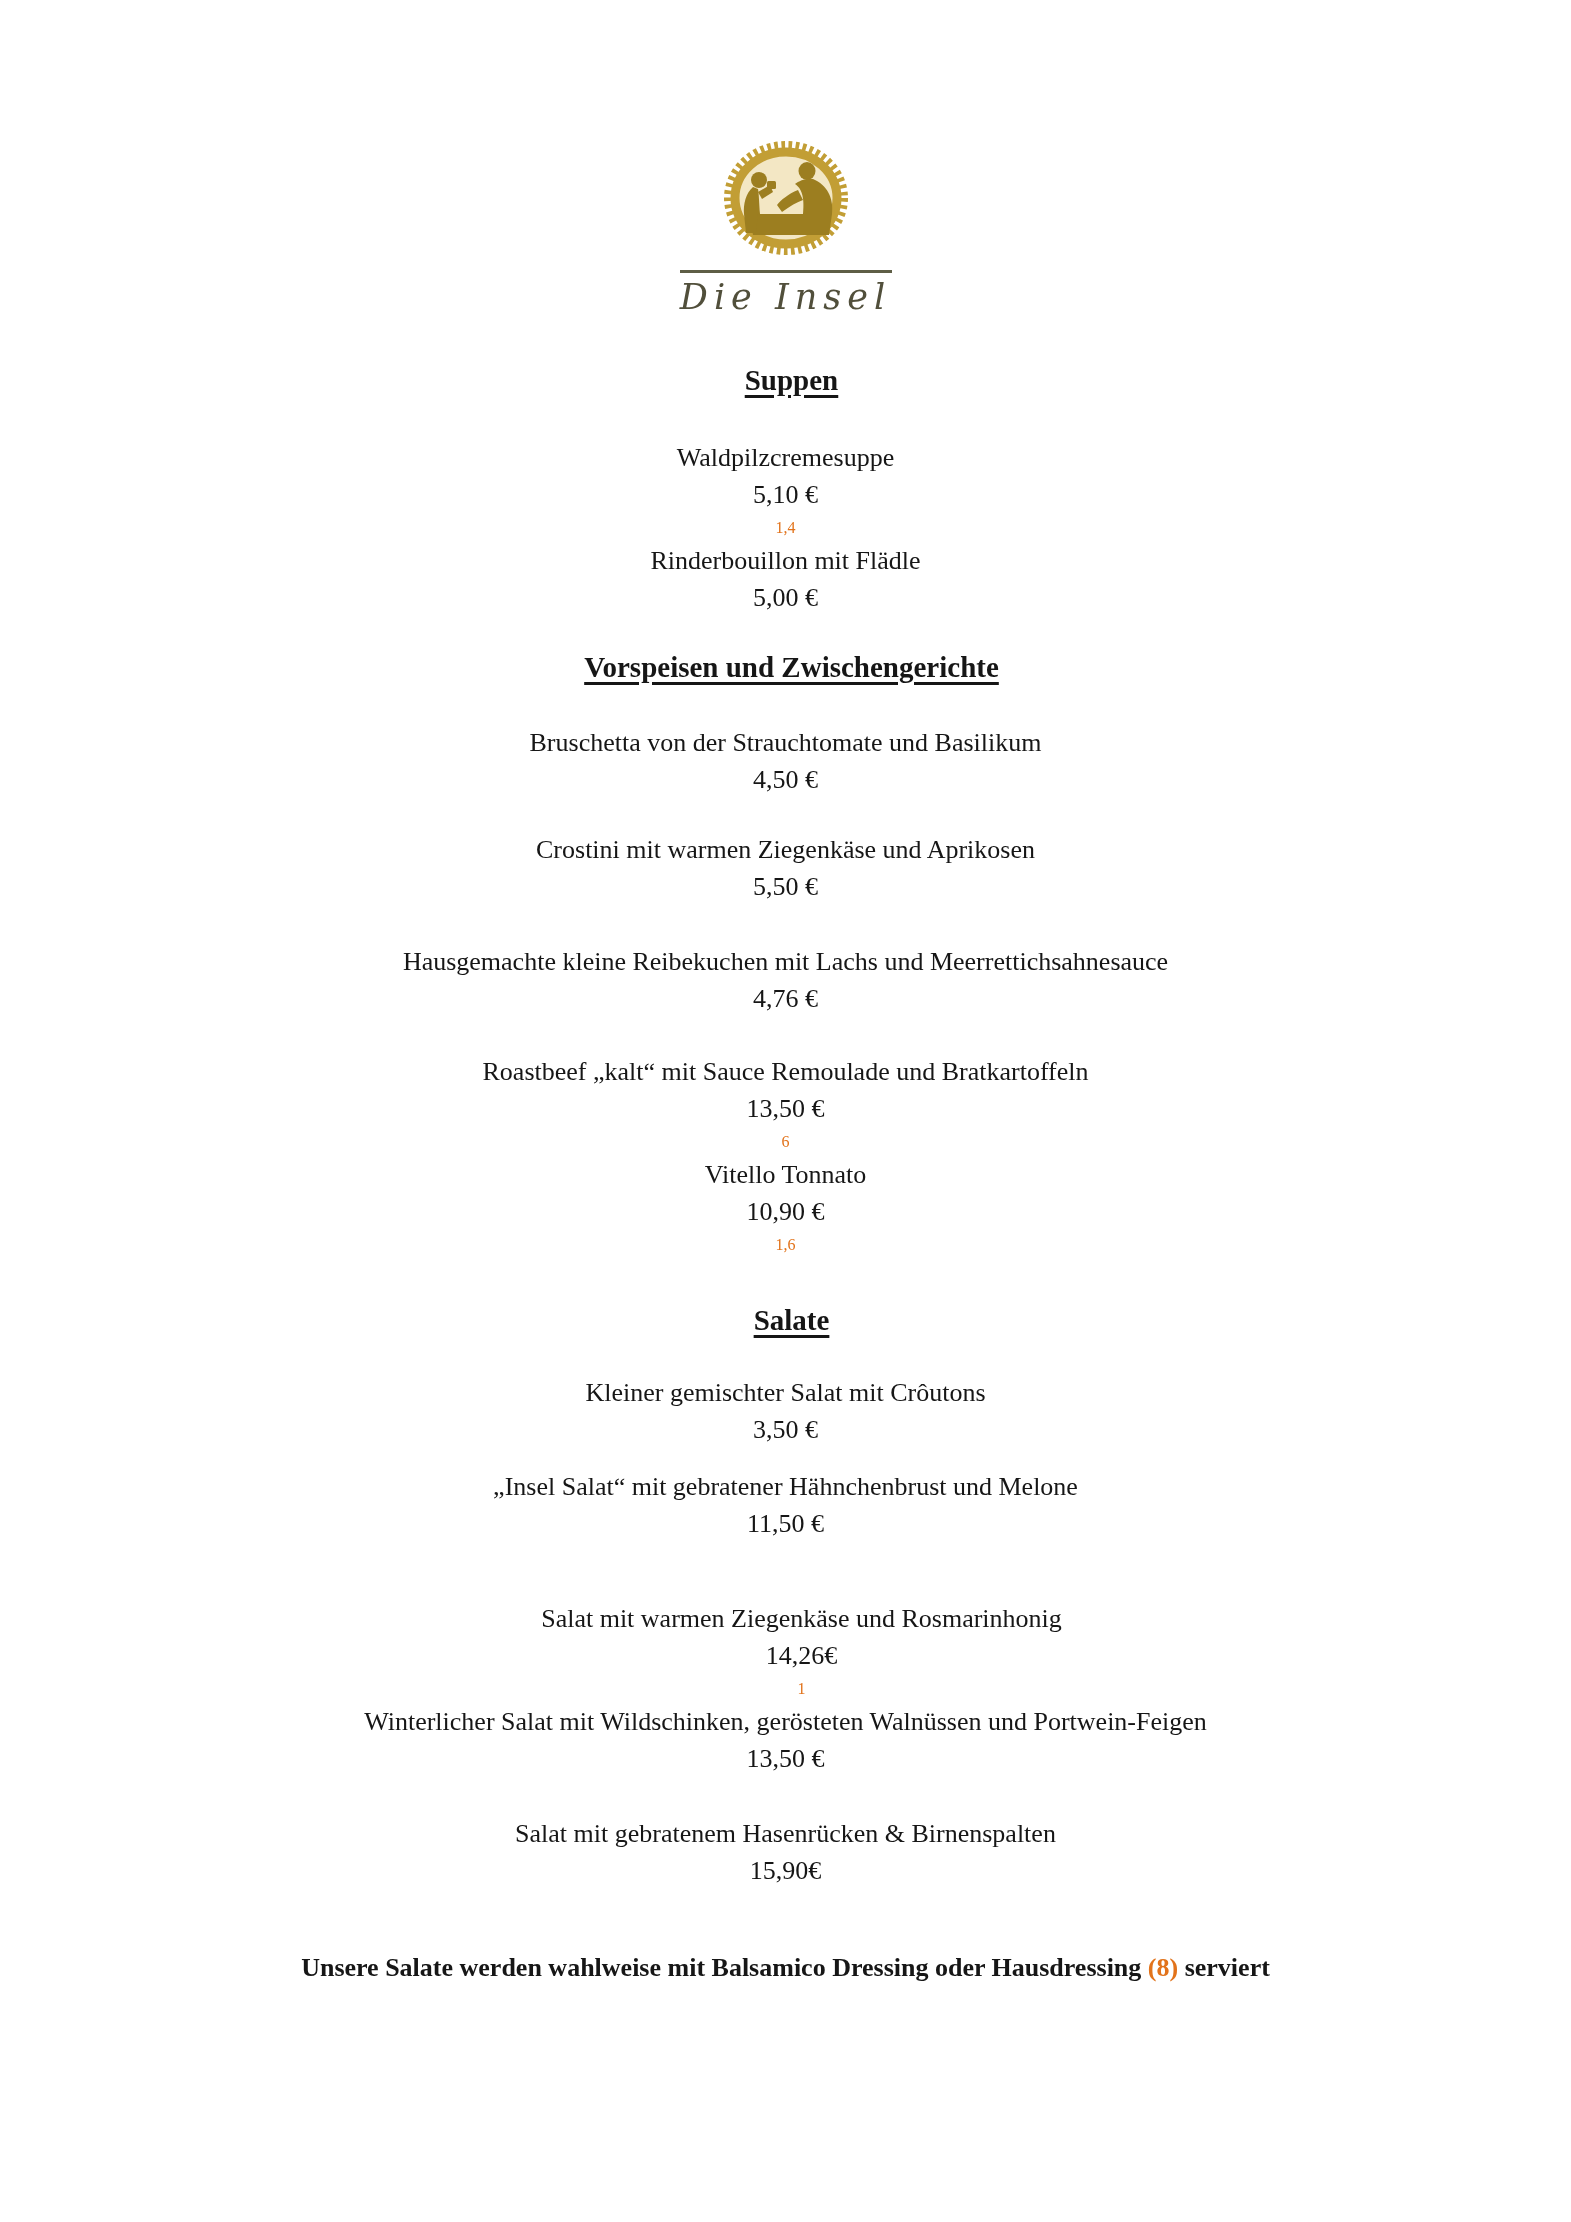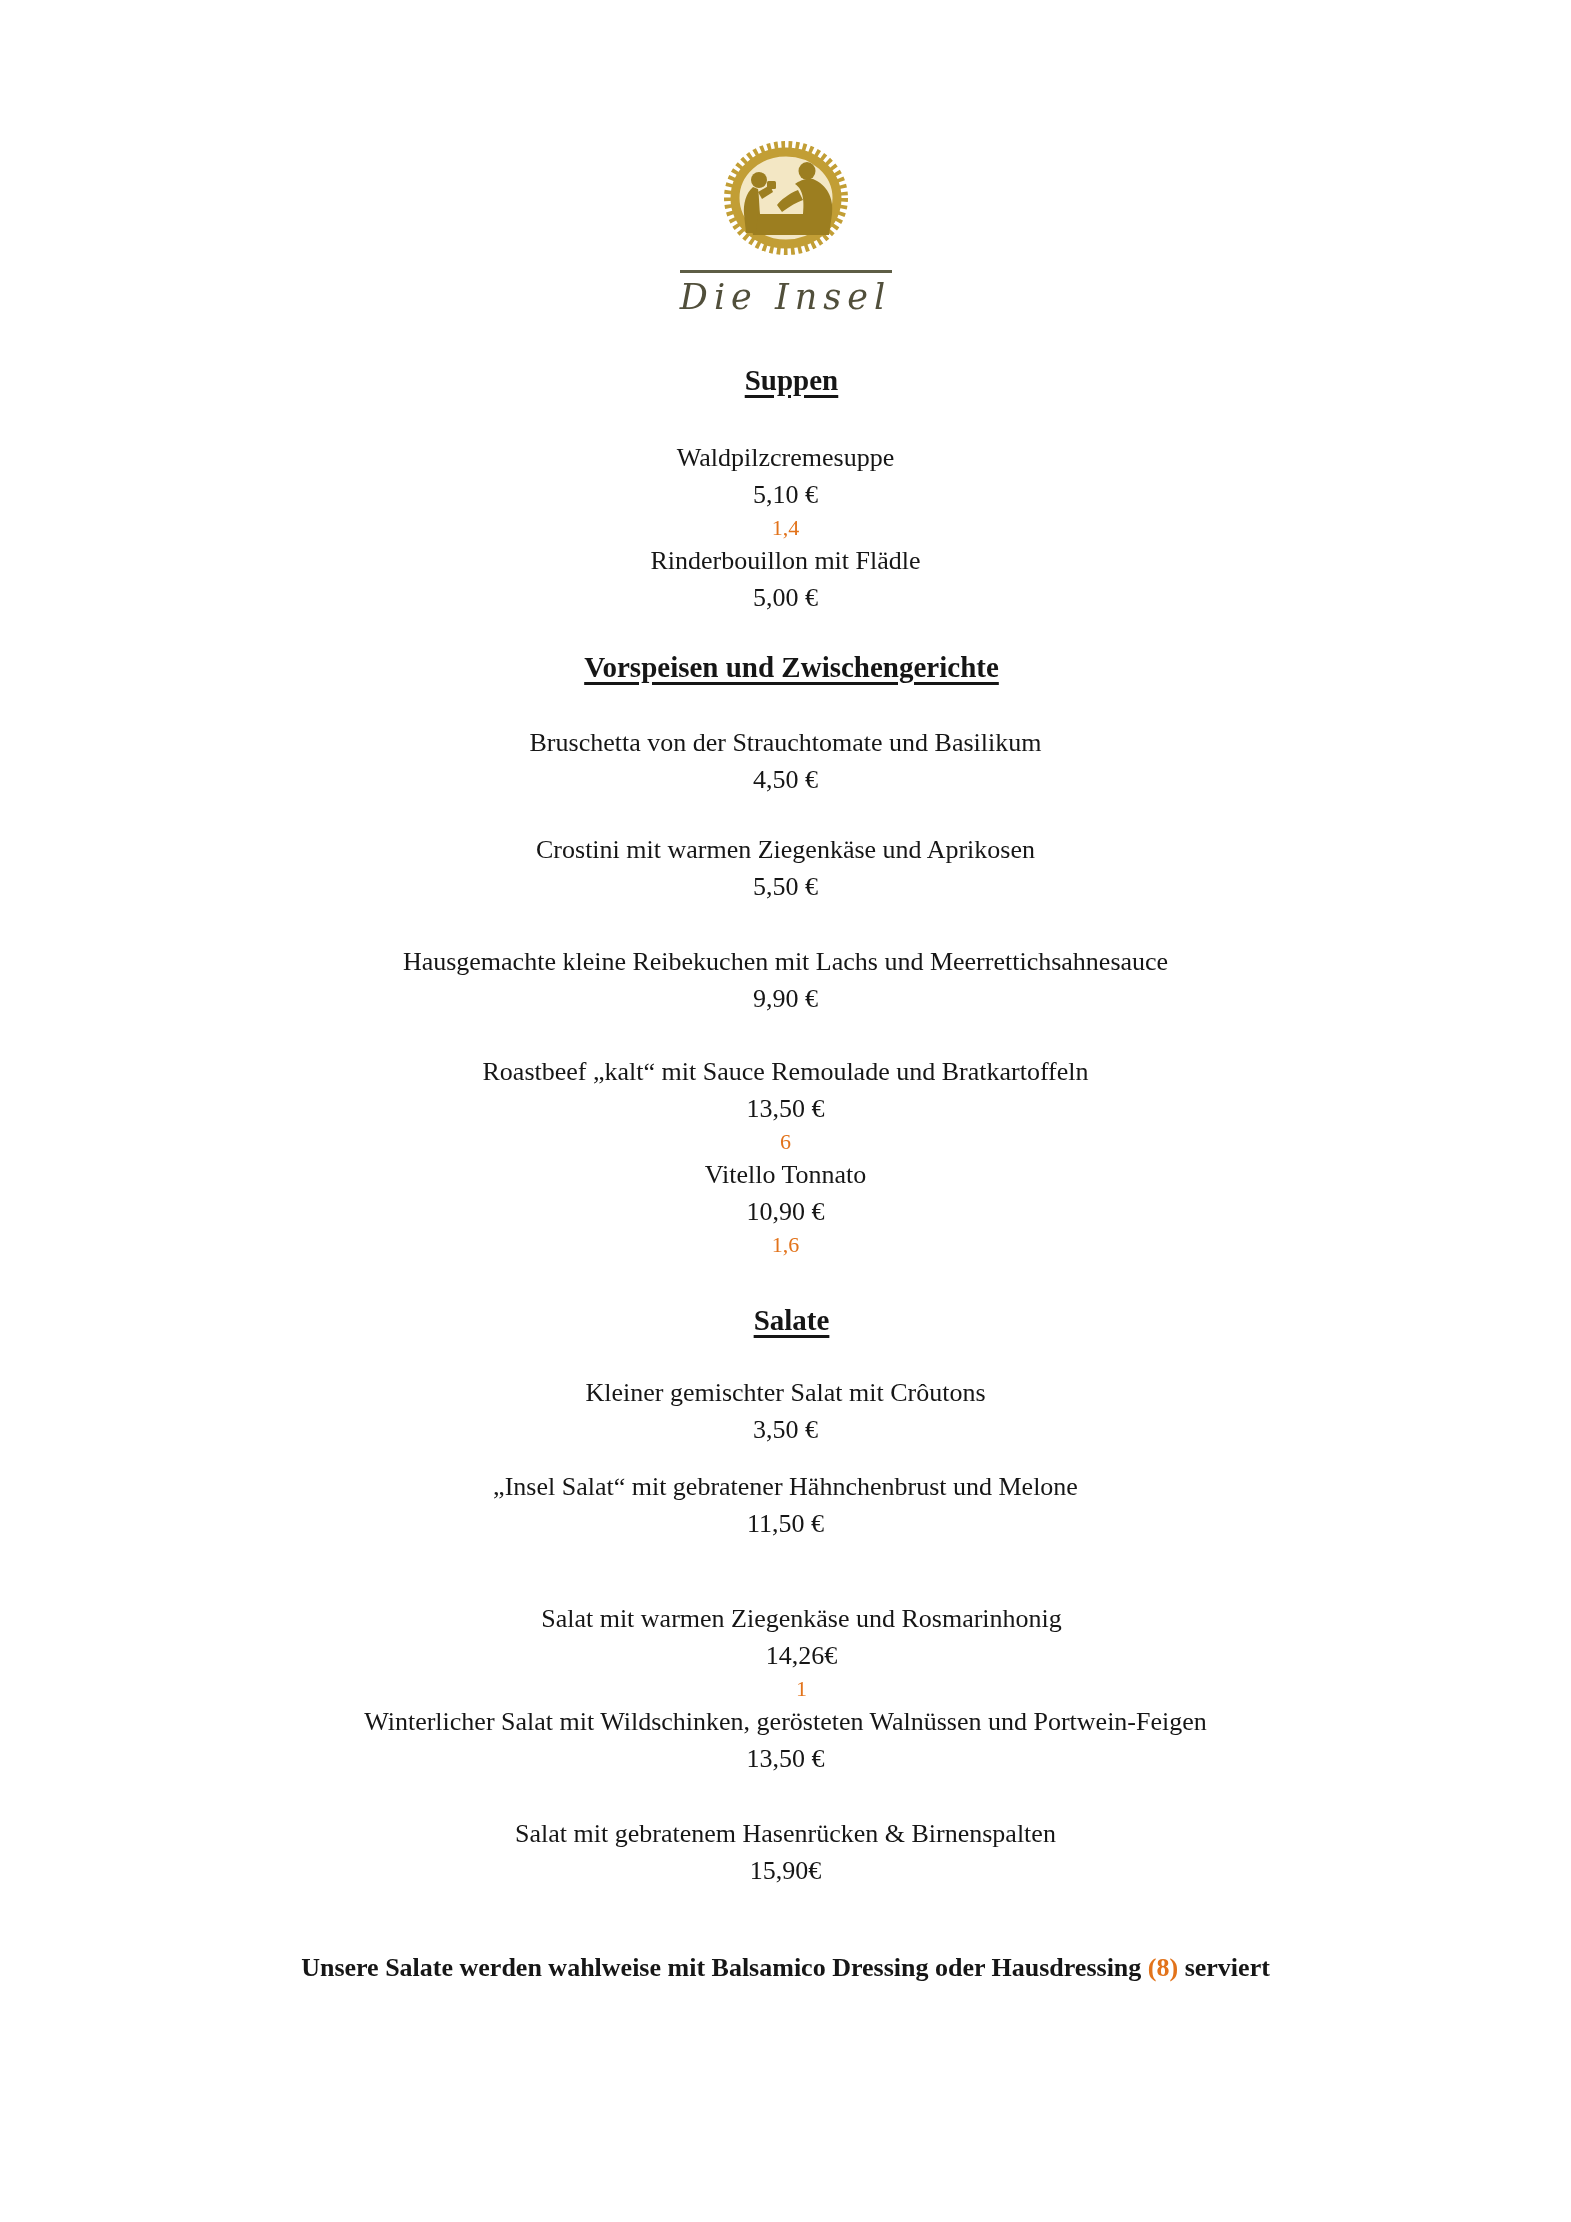--- a/index.html
+++ b/index.html
@@ -41,21 +41,21 @@
     text-underline-offset: 5px;
     padding-left: 12px;
   }
   .item { margin: 0; }
   .item .name, .item .desc, .item .price {
     font-size: 26px;
     line-height: 37px;
     white-space: pre-wrap;
   }
   .allergen {
-    font-size: 22px;
+    font-size: 16px;
     line-height: 29px;
     color: #e2731b;
   }
   .footer-note {
     font-size: 26px;
     font-weight: bold;
     line-height: 37px;
   }
   .footer-note .allergen-inline { color: #e2731b; font-size: 26px; }
   
@@ -124,21 +124,21 @@
     <div class="price">4,50 €</div>
   </div>
 
   <div class="item mt-33">
     <div class="name">Crostini mit warmen Ziegenkäse und Aprikosen</div>
     <div class="price">5,50 €</div>
   </div>
 
   <div class="item mt-38">
     <div class="name">Hausgemachte kleine Reibekuchen mit Lachs und Meerrettichsahnesauce</div>
-    <div class="price">9,90 €</div>
+    <div class="price">4,76 €</div>
   </div>
 
   <div class="item mt-36">
     <div class="name">Roastbeef „kalt“ mit Sauce Remoulade und Bratkartoffeln</div>
     <div class="price">13,50 €</div>
     <div class="allergen">6</div>
   </div>
 
   <div class="item mt-0">
     <div class="name">Vitello Tonnato</div>

